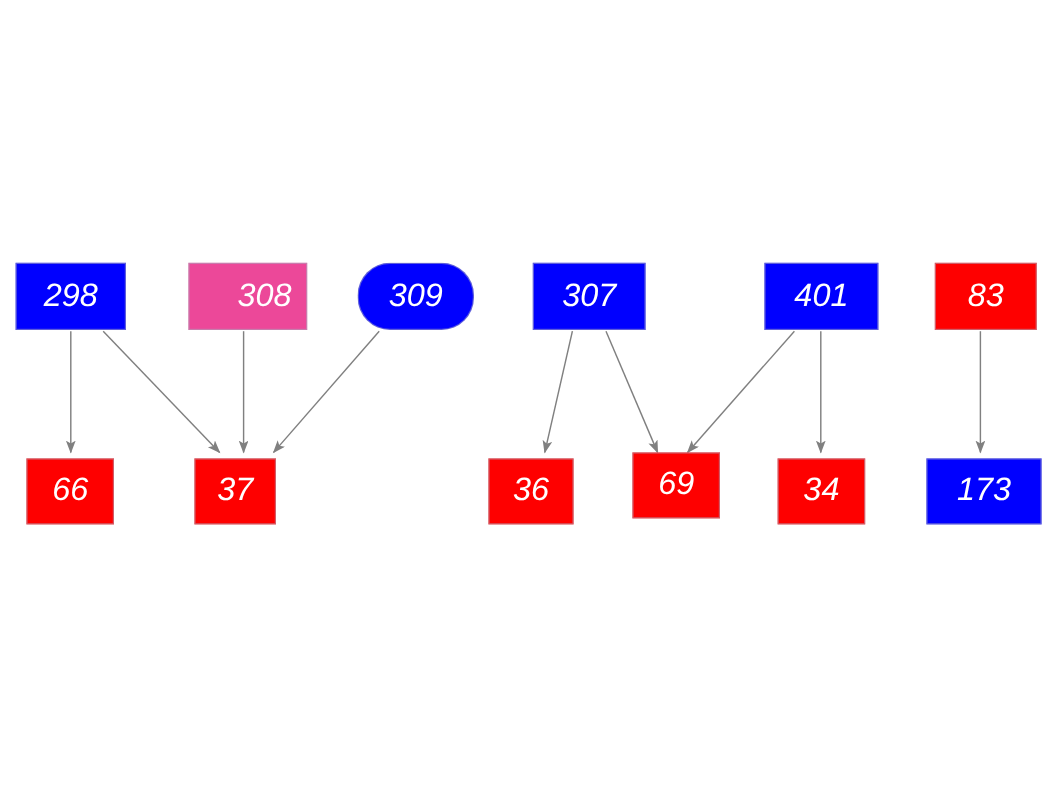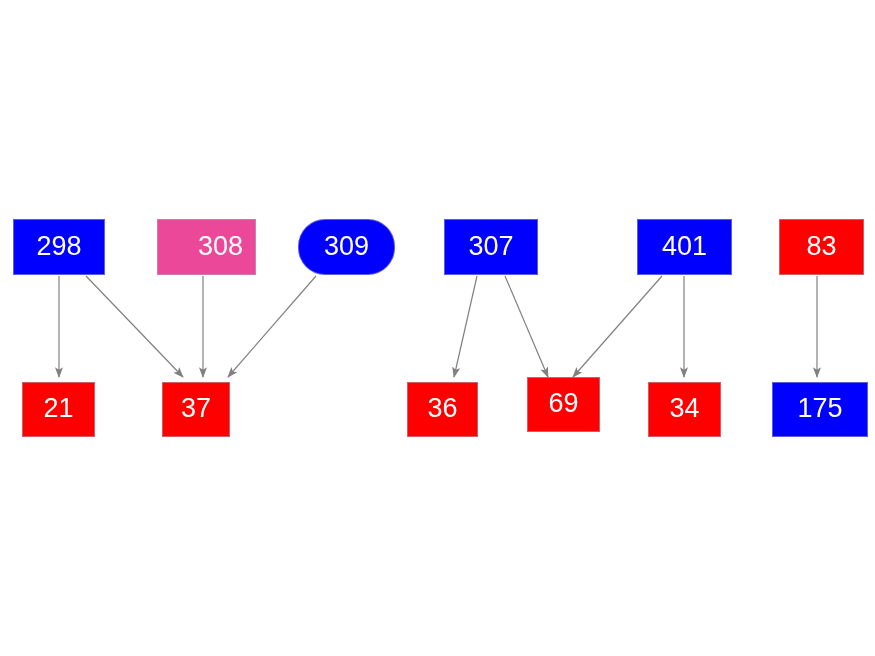--- a/index.html
+++ b/index.html
@@ -8,20 +8,21 @@
     padding: 0;
     background: #ffffff;
   }
   #canvas {
     position: relative;
     width: 875px;
     height: 656px;
     background: #ffffff;
     overflow: hidden;
     font-family: "Liberation Sans", sans-serif;
+    font-style: italic;
   }
   #edge-layer {
     position: absolute;
     left: 0;
     top: 0;
     width: 875px;
     height: 656px;
     pointer-events: none;
   }
   .node {
@@ -80,31 +81,31 @@
       <div class="node" style="left: 444px; top: 219px; width: 94px; height: 56px; background: rgb(0, 0, 255);">
         <span class="node-label">307</span>
       </div>
       <div class="node" style="left: 637px; top: 219px; width: 95px; height: 56px; background: rgb(0, 0, 255);">
         <span class="node-label">401</span>
       </div>
       <div class="node" style="left: 779px; top: 219px; width: 85px; height: 56px; background: rgb(254, 0, 0);">
         <span class="node-label">83</span>
       </div>
       <div class="node" style="left: 22px; top: 382px; width: 73px; height: 55px; background: rgb(254, 0, 0);">
-        <span class="node-label">21</span>
+        <span class="node-label">66</span>
       </div>
       <div class="node" style="left: 162px; top: 382px; width: 68px; height: 55px; background: rgb(254, 0, 0);">
         <span class="node-label">37</span>
       </div>
       <div class="node" style="left: 407px; top: 382px; width: 71px; height: 55px; background: rgb(254, 0, 0);">
         <span class="node-label">36</span>
       </div>
       <div class="node" style="left: 527px; top: 377px; width: 73px; height: 55px; background: rgb(254, 0, 0);">
         <span class="node-label">69</span>
       </div>
       <div class="node" style="left: 648px; top: 382px; width: 73px; height: 55px; background: rgb(254, 0, 0);">
         <span class="node-label">34</span>
       </div>
       <div class="node" style="left: 772px; top: 382px; width: 96px; height: 55px; background: rgb(0, 0, 255);">
-        <span class="node-label">175</span>
+        <span class="node-label">173</span>
       </div>
     </div>
 </div>
 
 </body></html>

